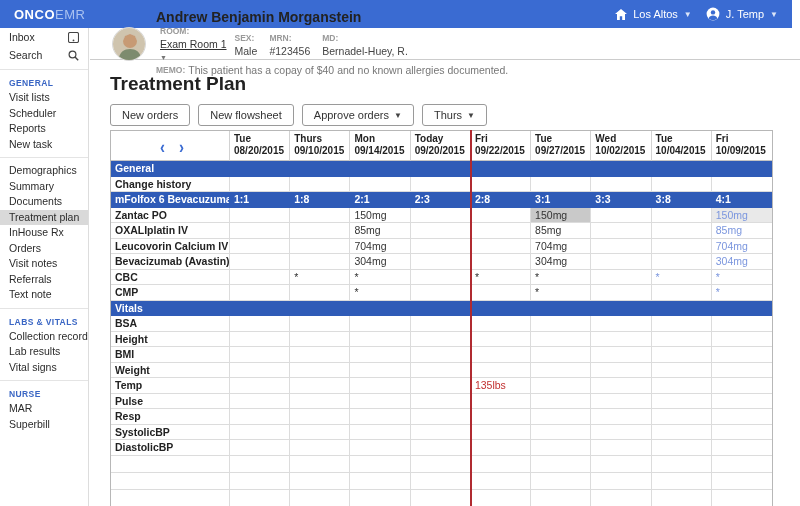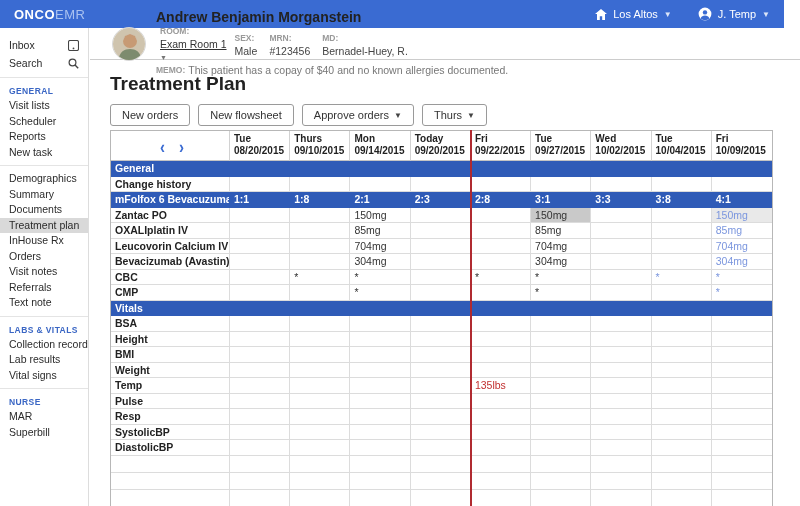--- a/index.html
+++ b/index.html
@@ -1,32 +1,32 @@
 <!DOCTYPE html>
 <html><head>
 <meta charset="utf-8">
 <style>
   * { margin:0; padding:0; box-sizing:border-box; }
   html,body { width:800px; height:506px; }
   body { font-family:"Liberation Sans", sans-serif; background:#fff; }
   .app { position:relative; width:800px; height:506px; overflow:hidden; background:#fff; }
 
   
-  .topbar { position:absolute; top:0; left:0; right:16px; height:28px; background:#3a6bd2;
+  .topbar { position:absolute; top:0; left:0; right:8px; height:28px; background:#3a6bd2;
             display:flex; align-items:center; padding:0 14px; color:#fff; }
   .logo { font-size:13px; font-weight:bold; letter-spacing:.5px; }
   .logo .sec { color:#a9c2f0; font-weight:normal; }
-  .topbar-right { margin-left:auto; display:flex; align-items:center; gap:26px; font-size:11px; }
+  .topbar-right { margin-left:auto; display:flex; align-items:center; gap:14px; font-size:11px; }
   .tb-group { display:flex; align-items:center; gap:6px; cursor:pointer; }
   .tb-caret { font-size:8px; color:#dbe5f8; }
   .tb-ico svg { display:block; }
 
   
   .sidebar { position:absolute; top:28px; left:0; bottom:0; width:89px; background:#fff;
-             border-right:1px solid #ddd; padding-top:8px; font-size:10.5px; color:#2b2b2b; }
+             border-right:1px solid #ddd; padding-top:0; font-size:10.5px; color:#2b2b2b; }
   .sb-top-item { display:flex; align-items:center; justify-content:space-between;
                  padding:2px 9px 2px 9px; height:18px; cursor:pointer; }
   .sb-divider { border-top:1px solid #e4e4e4; margin:5px 0; }
   .sb-header { padding:3px 9px 2px 9px; font-size:8.5px; font-weight:bold; color:#3a66c4; letter-spacing:.4px; }
   .sb-item { padding:0 9px; height:15.5px; line-height:15.5px; white-space:nowrap; cursor:pointer; }
   .sb-item.active { background:#d9d9d9; }
   .sb-ico { color:#555; display:flex; }
 
   
   .main { position:absolute; left:90px; top:28px; right:0; bottom:0; background:#fff; }

